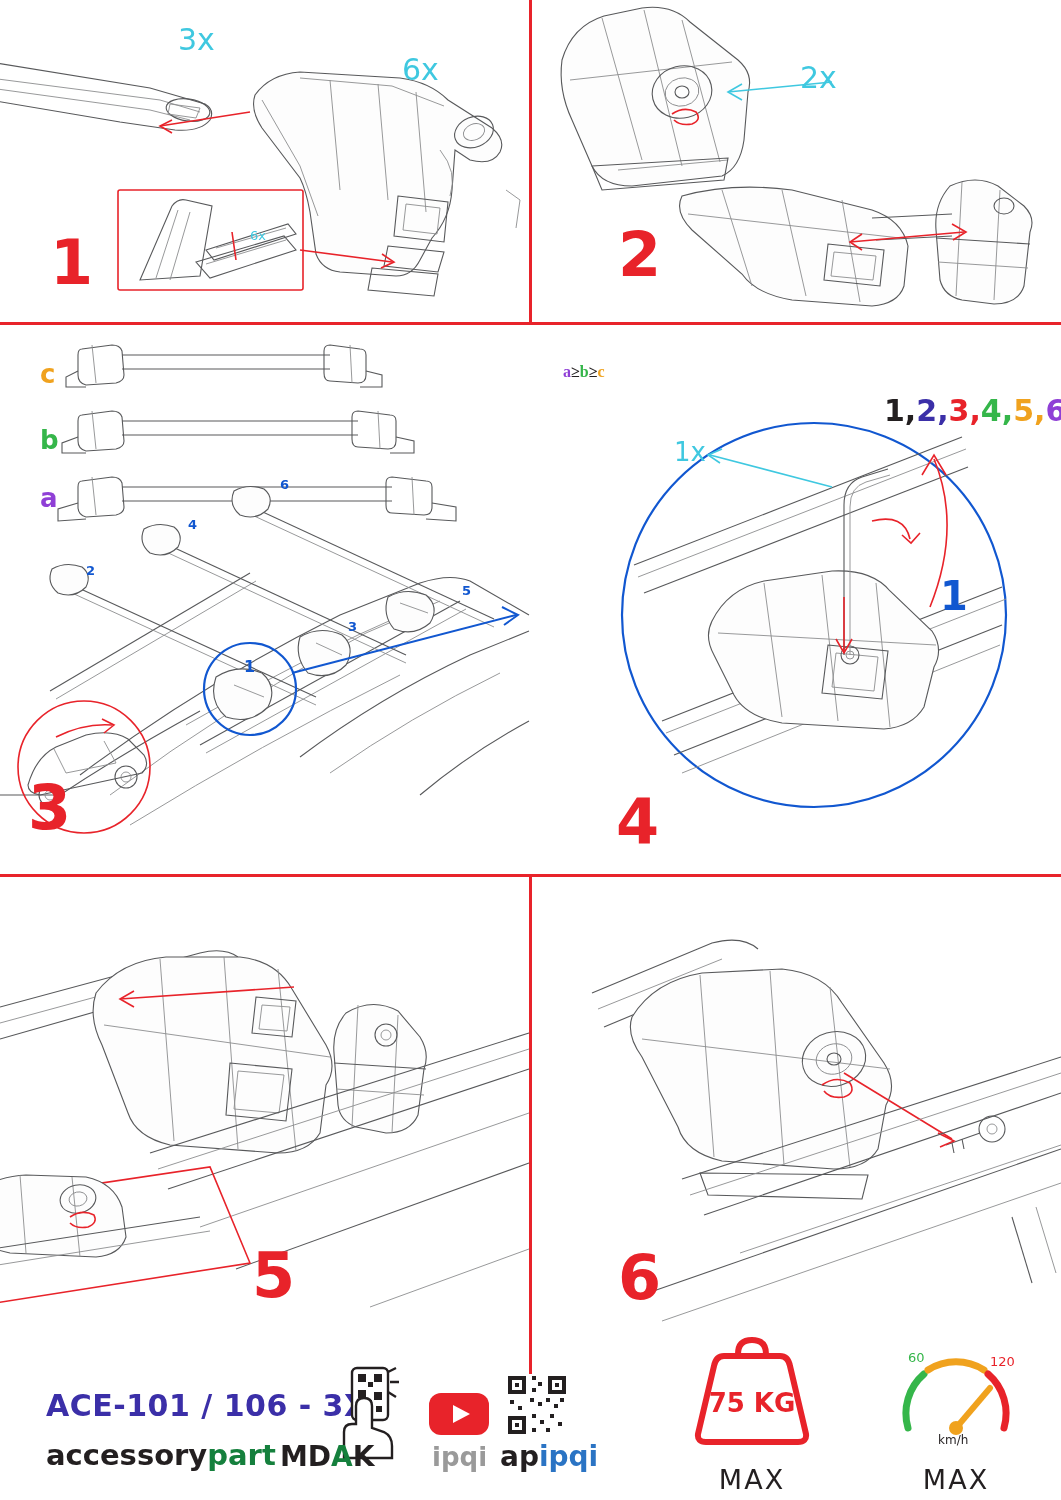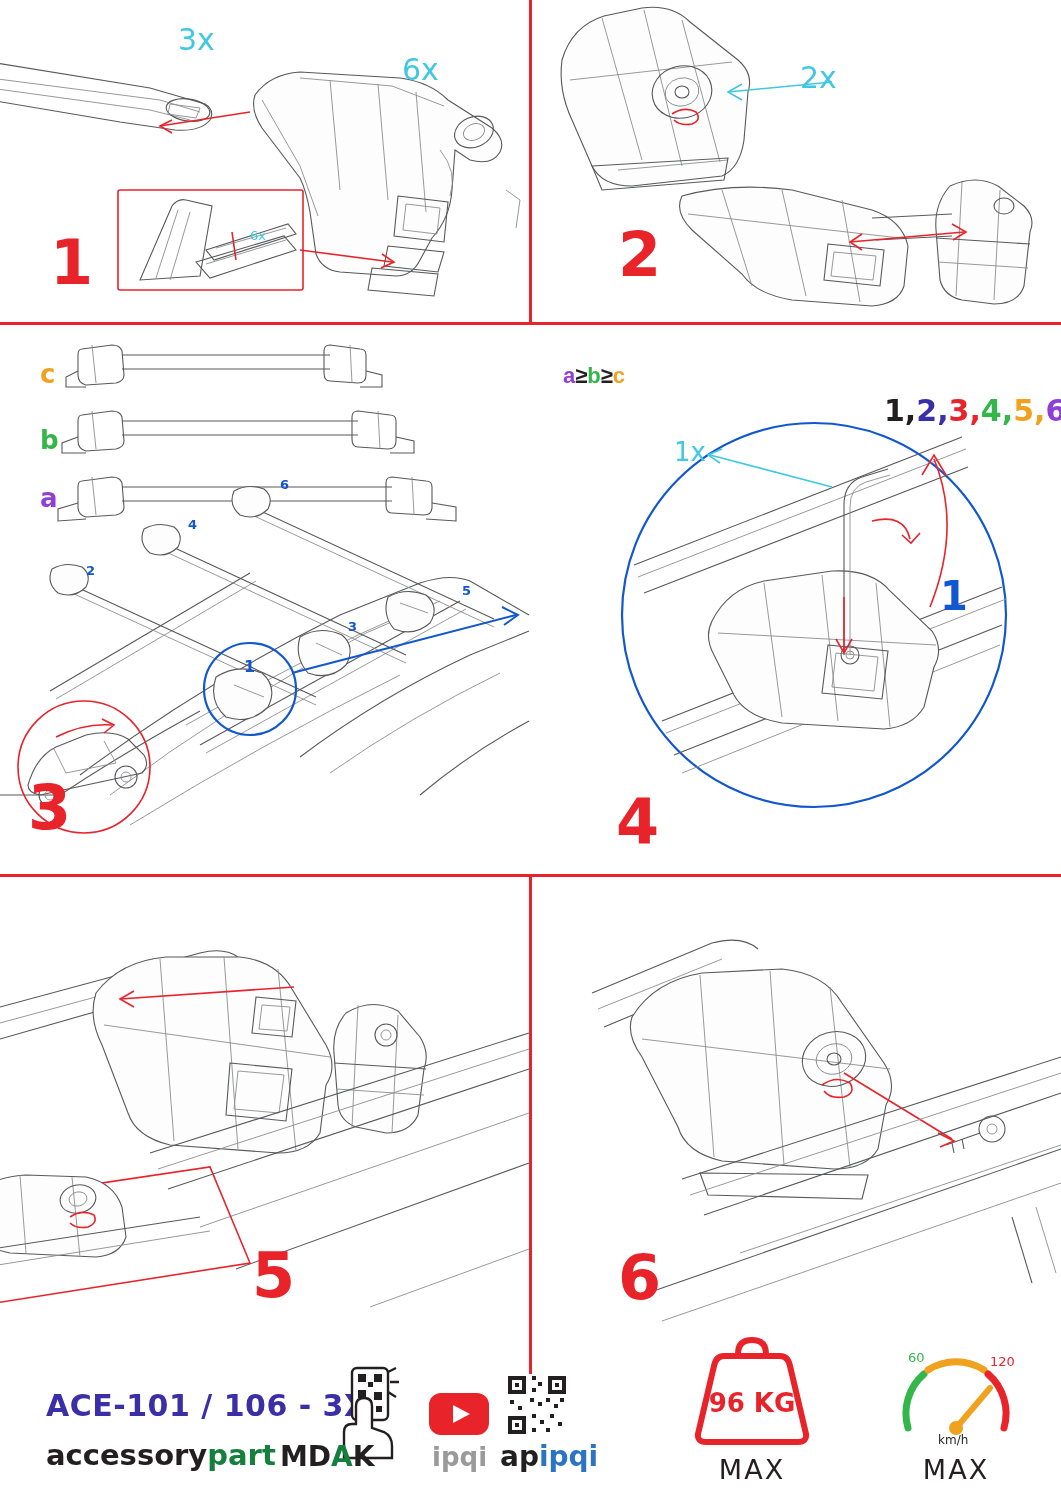--- a/index.html
+++ b/index.html
@@ -54,22 +54,22 @@
     position: absolute;
     font-family: "DejaVu Sans", sans-serif;
     font-size: 26px;
     font-weight: bold;
   }
   .letter.c { color: #f0a21e; }
   .letter.b { color: #35b64a; }
   .letter.a { color: #8f3fd6; }
   .ineq {
     position: absolute;
-    font-family: Liberation Sans, sans-serif;
-    font-size: 22px;
+    font-family: Liberation Serif, serif;
+    font-size: 16px;
     font-weight: bold;
   }
   .seq {
     position: absolute;
     font-family: "DejaVu Sans", sans-serif;
     font-size: 30px;
     font-weight: bold;
   }
   .callout-num {
     position: absolute;
@@ -102,20 +102,21 @@
   .brand .dark { color: #231f20; }
   .brand .red { color: #15803d; }
   .brand .grey { color: #9a9a9a; }
   .brand .blue { color: #2b74c4; }
   .maxlabel {
     position: absolute;
     font-family: "DejaVu Sans", sans-serif;
     font-size: 27px;
     letter-spacing: 2px;
     color: #231f20;
+    margin-top: 10px;
   }
   svg { display: block; overflow: visible; }
   .ln { fill: none; stroke: #58595b; stroke-width: 1.1; }
   .ln-lt { fill: none; stroke: #8c8d8f; stroke-width: 0.9; }
   .ln-fill { fill: #fdfdfd; stroke: #58595b; stroke-width: 1.1; }
   .red-ln { fill: none; stroke: #e8232a; stroke-width: 1.6; }
   .blue-ln { fill: none; stroke: #1157d0; stroke-width: 2; }
   .cyan-ln { fill: none; stroke: #3fc8e0; stroke-width: 1.6; }
   .redbox { fill: none; stroke: #e8232a; stroke-width: 1.6; }
   .bluecircle { fill: none; stroke: #1157d0; stroke-width: 2.2; }
@@ -530,21 +531,21 @@
     </div>
 
     <div class="brand" style="left:500px; top:110px; font-size:28px;">
       <span class="dark">ap</span><span class="blue">ipqi</span>
     </div>
 
     <svg style="position:absolute; left:690px; top:0px;" width="124" height="116" viewBox="0 0 124 116">
       <path d="M48 24 Q48 10 62 10 Q76 10 76 24" fill="none" stroke="#e8232a" stroke-width="6" stroke-linecap="round"></path>
       <path d="M34 26 L90 26 Q98 26 100 36 L116 104 Q117 112 108 112 L16 112 Q7 112 8 104 L24 36 Q26 26 34 26 Z" fill="#ffffff" stroke="#e8232a" stroke-width="6" stroke-linejoin="round"></path>
     </svg>
-    <div style="position:absolute; left:700px; top:58px; width:104px; text-align:center; font-family:'DejaVu Sans',sans-serif; font-size:26px; font-weight:bold; color:#e8232a;">96 KG</div>
+    <div style="position:absolute; left:700px; top:58px; width:104px; text-align:center; font-family:'DejaVu Sans',sans-serif; font-size:26px; font-weight:bold; color:#e8232a;">75 KG</div>
     <div class="maxlabel" style="left:700px; top:124px; width:104px; text-align:center;">MAX</div>
 
     <svg style="position:absolute; left:892px; top:2px;" width="128" height="116" viewBox="0 0 128 116">
       <path d="M16 96 A52 52 0 0 1 32 42" fill="none" stroke="#35b64a" stroke-width="7" stroke-linecap="round"></path>
       <path d="M36 38 A52 52 0 0 1 92 38" fill="none" stroke="#f0a21e" stroke-width="7" stroke-linecap="round"></path>
       <path d="M96 42 A52 52 0 0 1 112 96" fill="none" stroke="#e8232a" stroke-width="7" stroke-linecap="round"></path>
       <circle cx="64" cy="96" r="7" fill="#f0a21e"></circle>
       <path d="M64 96 L98 56" stroke="#f0a21e" stroke-width="6" stroke-linecap="round" fill="none"></path>
       <text x="16" y="30" font-family="DejaVu Sans, sans-serif" font-size="13" fill="#35b64a">60</text>
       <text x="98" y="34" font-family="DejaVu Sans, sans-serif" font-size="13" fill="#e8232a">120</text>

